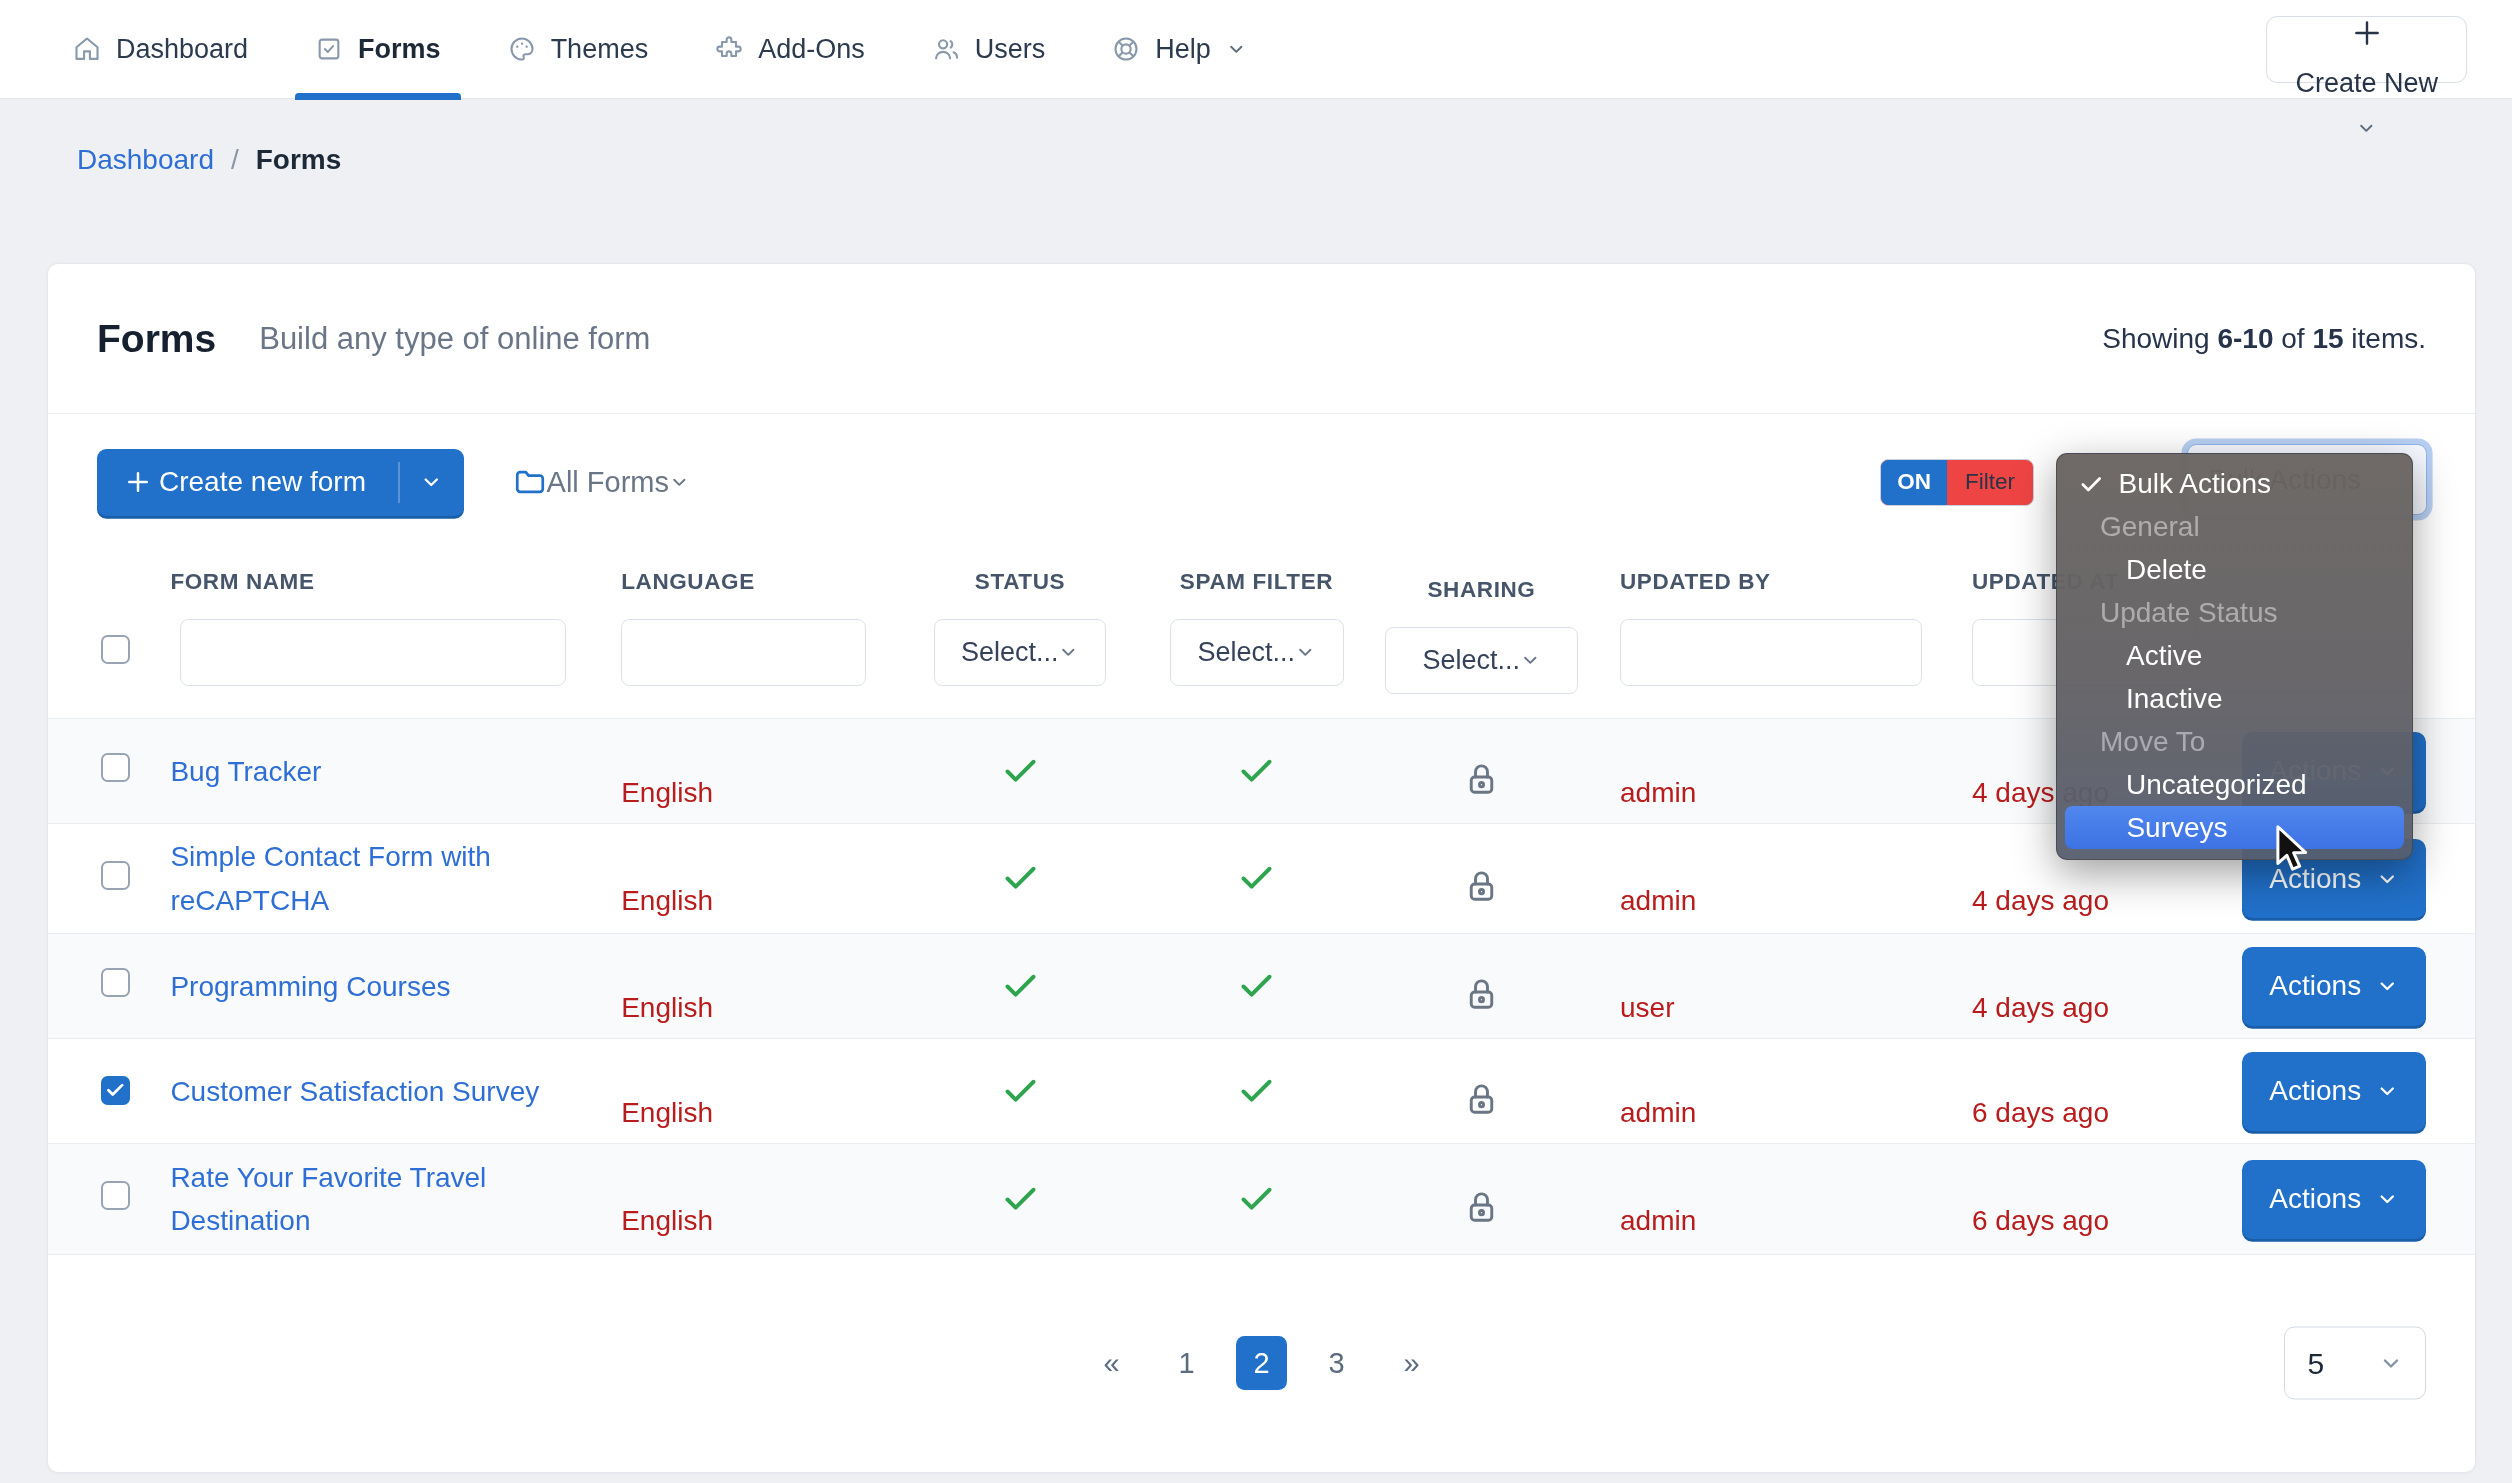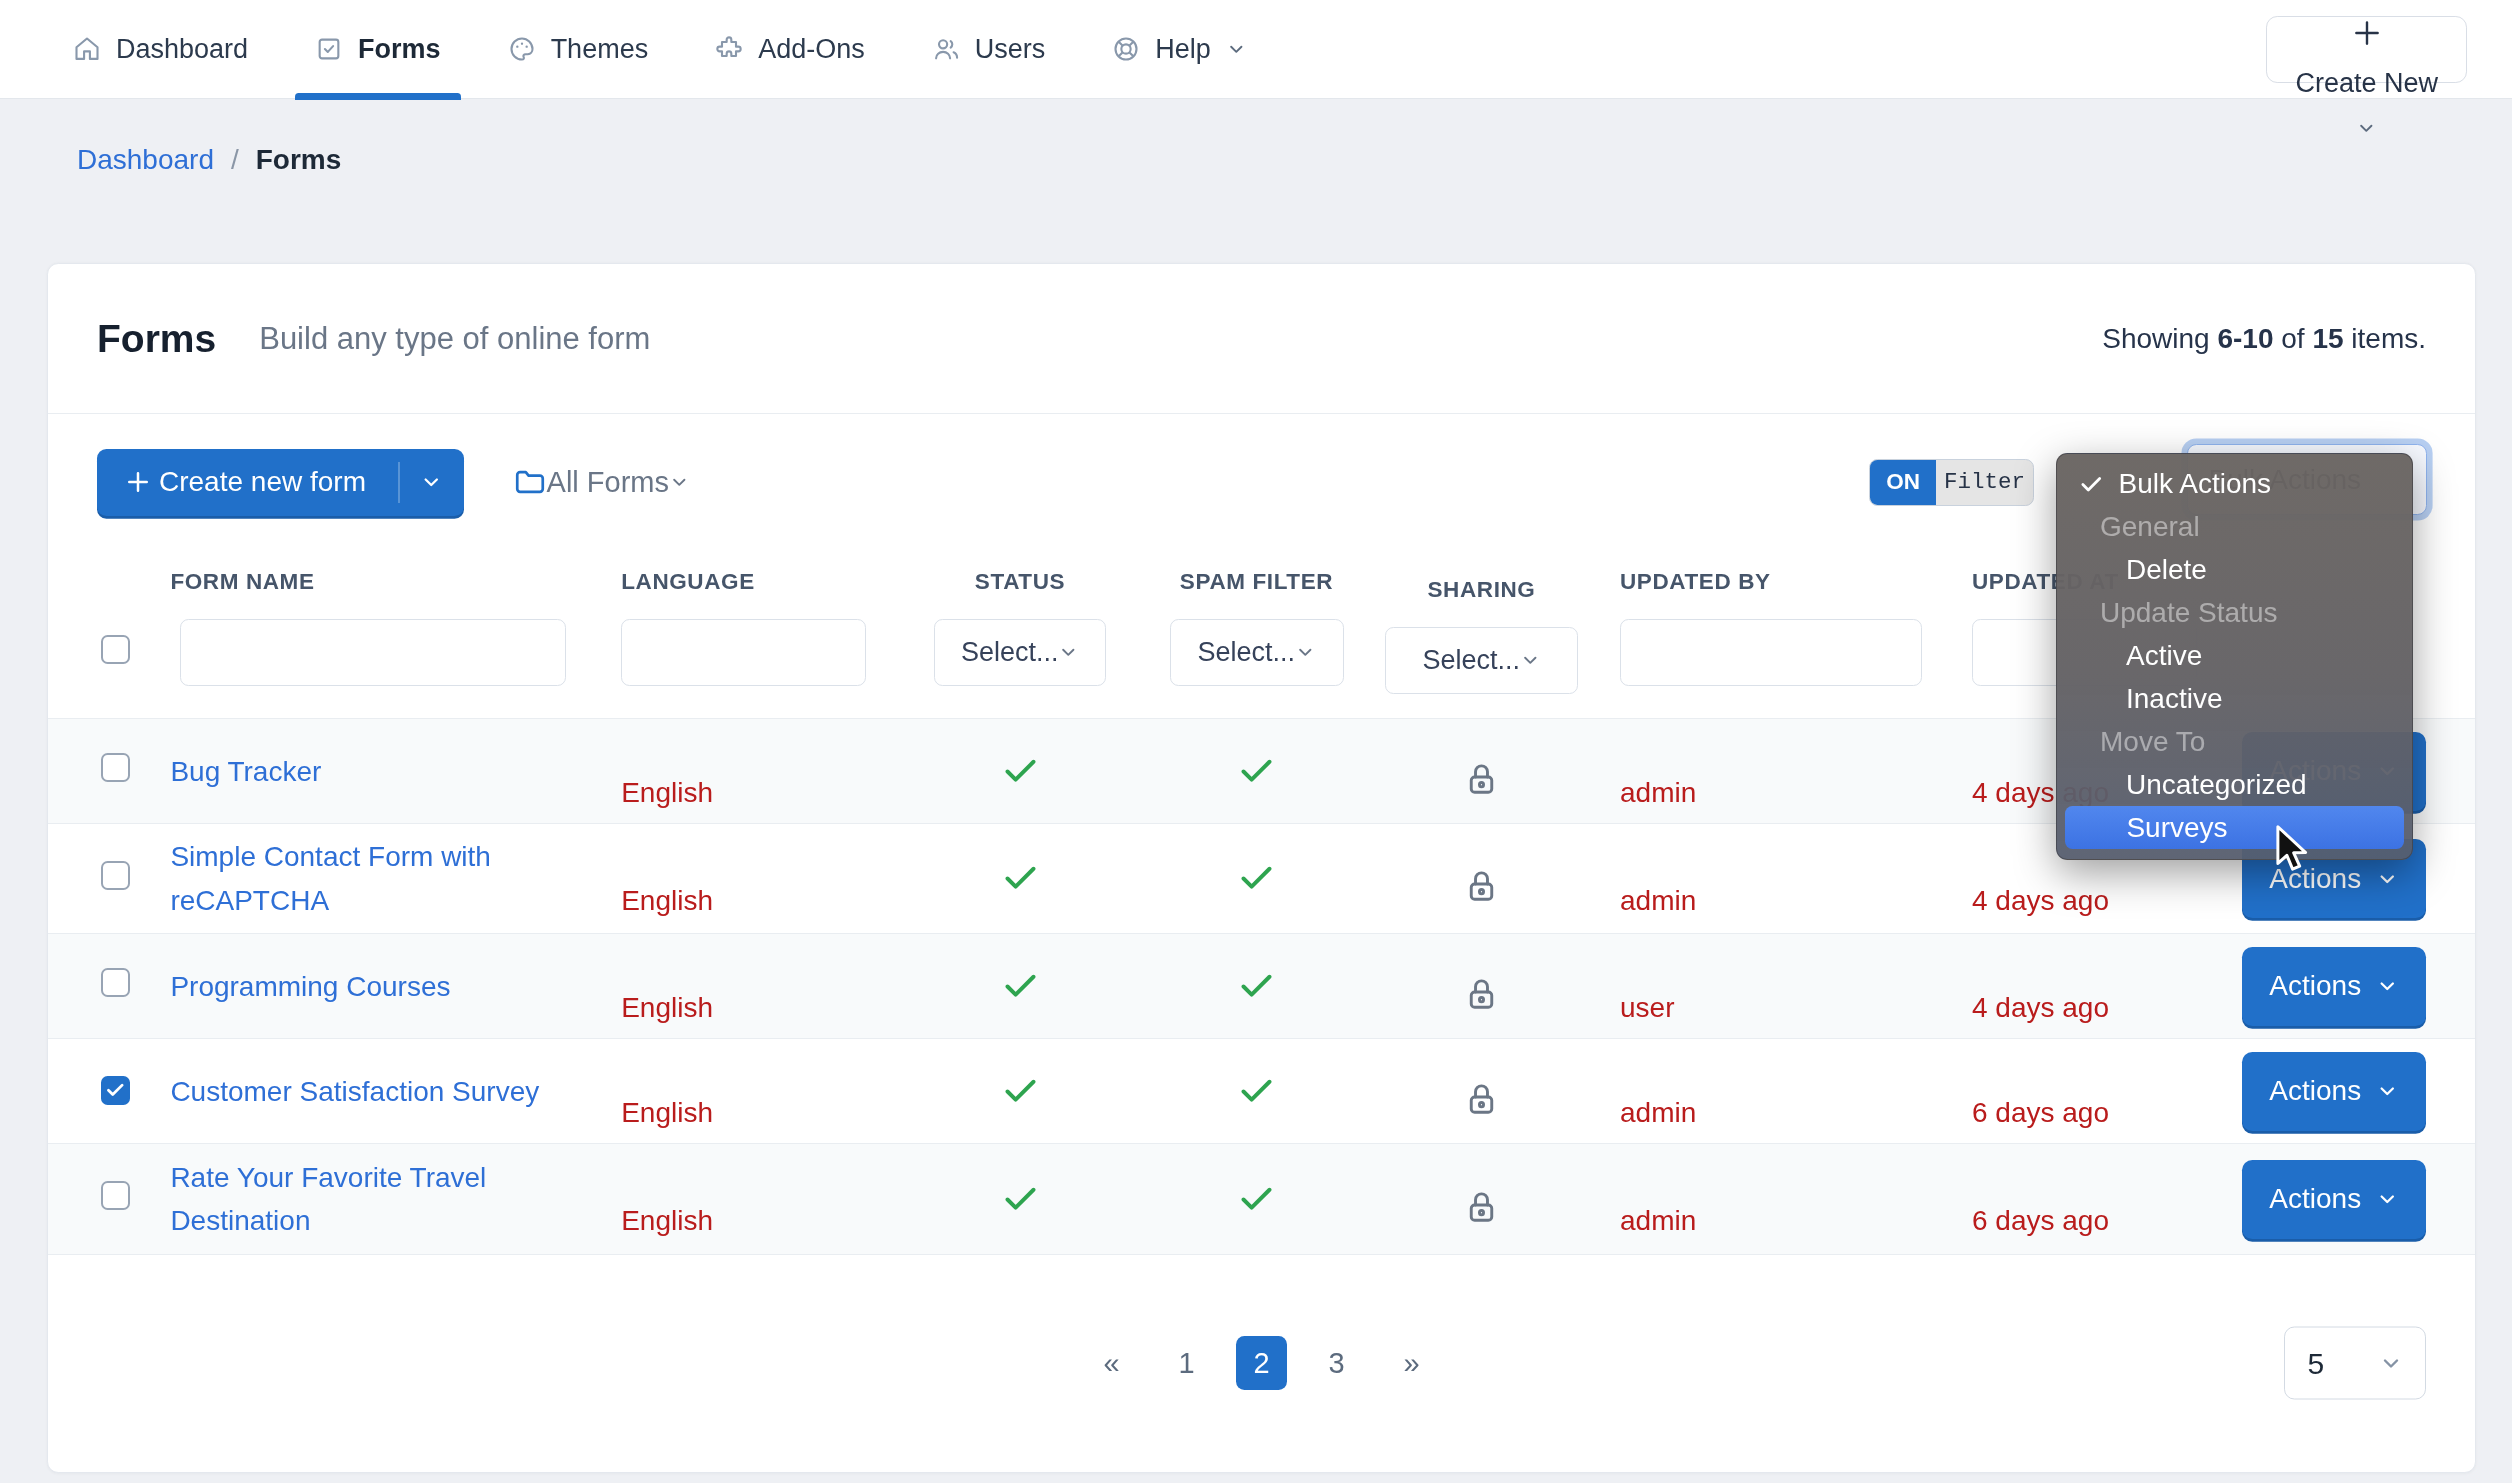--- a/index.html
+++ b/index.html
@@ -72,24 +72,24 @@
   }
   .btn-create-form .main { display:flex; align-items:center; gap:6px; padding:0 32px 0 26px; }
   .btn-create-form .split { width:1.9px; height:41px; background:rgba(255,255,255,.25); }
   .btn-create-form .caret { padding:0 20.6px; display:flex; align-items:center; }
   .folder-filter { display:flex; align-items:center; margin-left:49px; cursor:pointer; }
   .folder-filter .flabel { color:#6a7687; font-size:29px; }
   .toggle {
     margin-left:auto; margin-right:392px;
     display:flex; align-items:stretch; height:47px;
     border:1.4px solid #c9d2dd; border-radius:8.4px; overflow:hidden;
-    font-size:22.5px; cursor:pointer; background:#e5e5e5;
+    font-size:22.5px; cursor:pointer; background:#ef4444;
   }
   .toggle .on { background:#2170c9; color:#fff; display:flex; align-items:center; padding:0 16px; font-weight:600; }
-  .toggle .flt { color:#273347; display:flex; align-items:center; padding:0 8px;font-family:Liberation Mono, monospace; }
+  .toggle .flt { color:#273347; display:flex; align-items:center; padding:0 18px; }
 
   
   .bulk-select {
     position:absolute; left:2187px; top:444px; width:240px; height:71px;
     background:#f6f9ff; border:1.9px solid #8fb4ef; border-radius:9.4px;
     box-shadow:0 0 0 5.6px rgba(125,169,233,.55);
     z-index:30; display:flex; align-items:center; padding:0 20.6px;
     color:#26334a; overflow:hidden; white-space:nowrap; cursor:pointer;
   }
 

